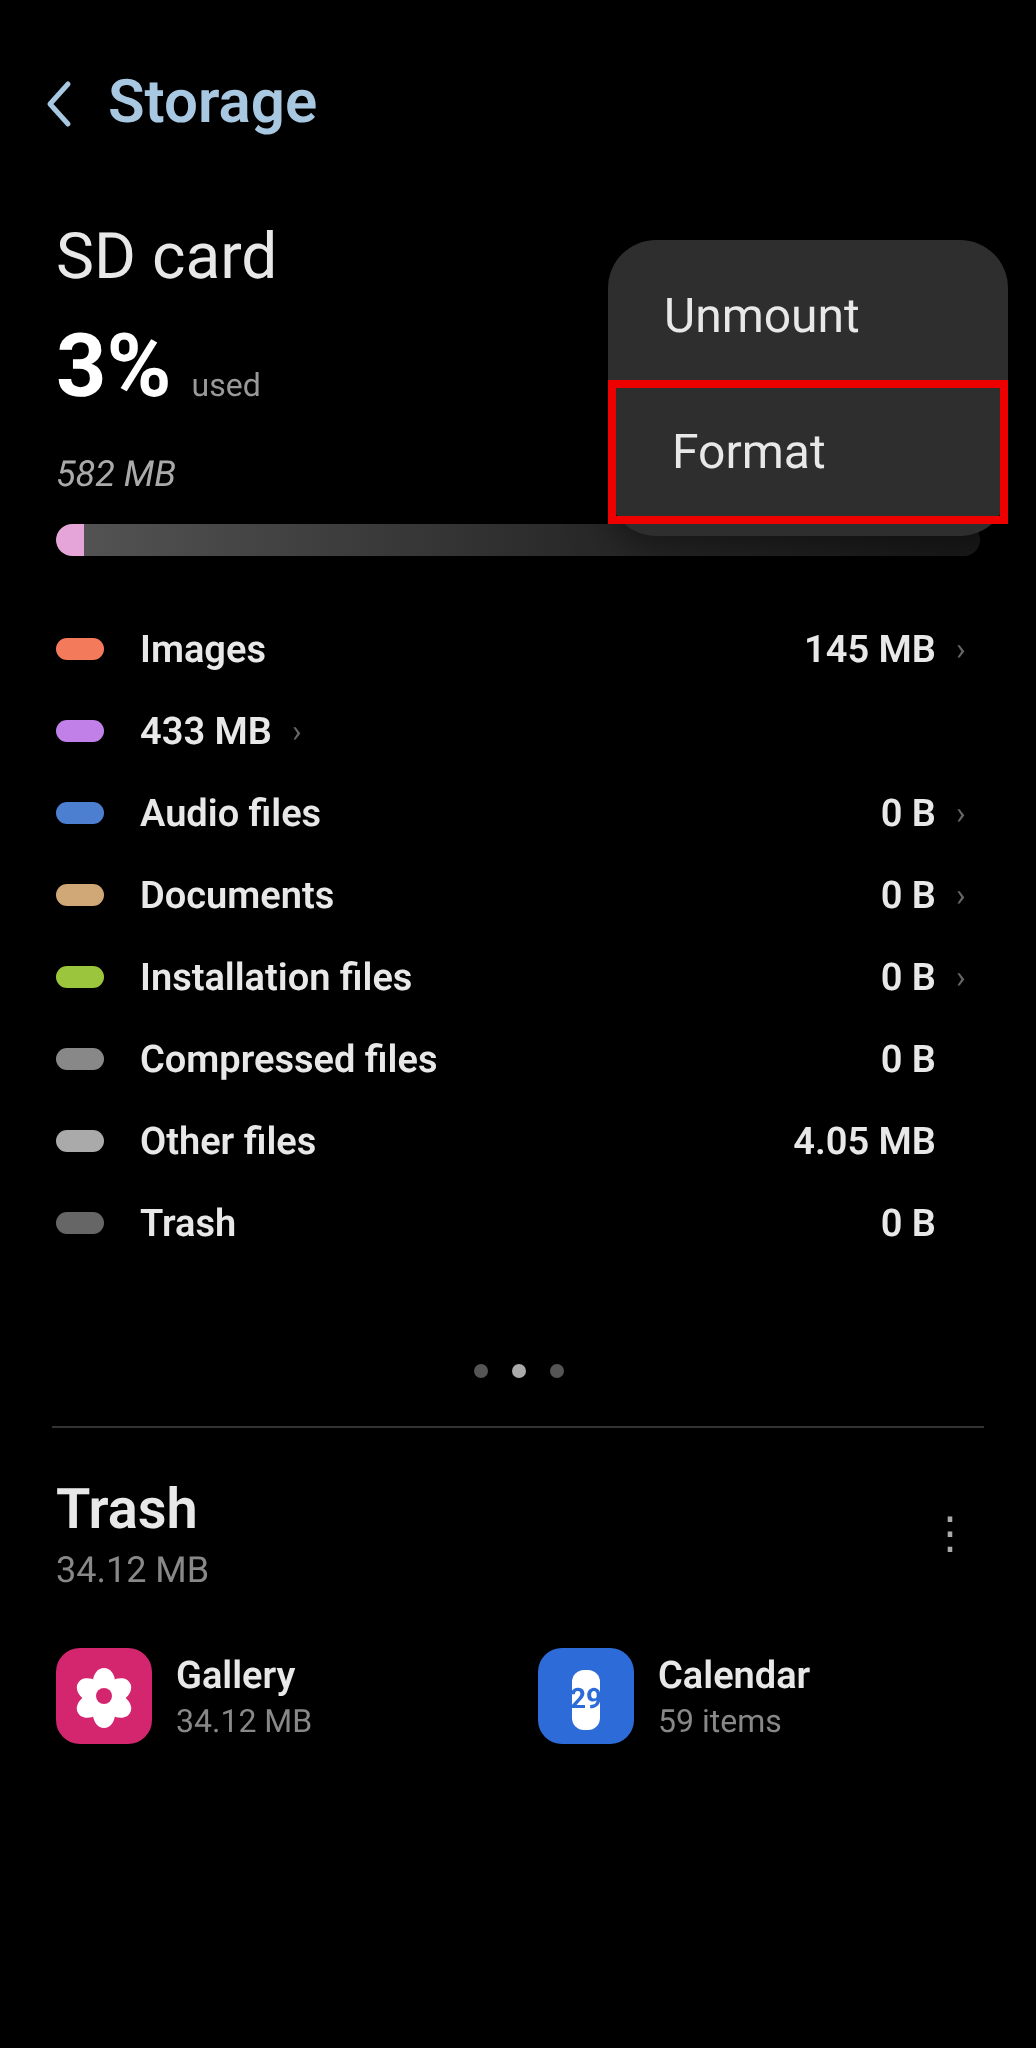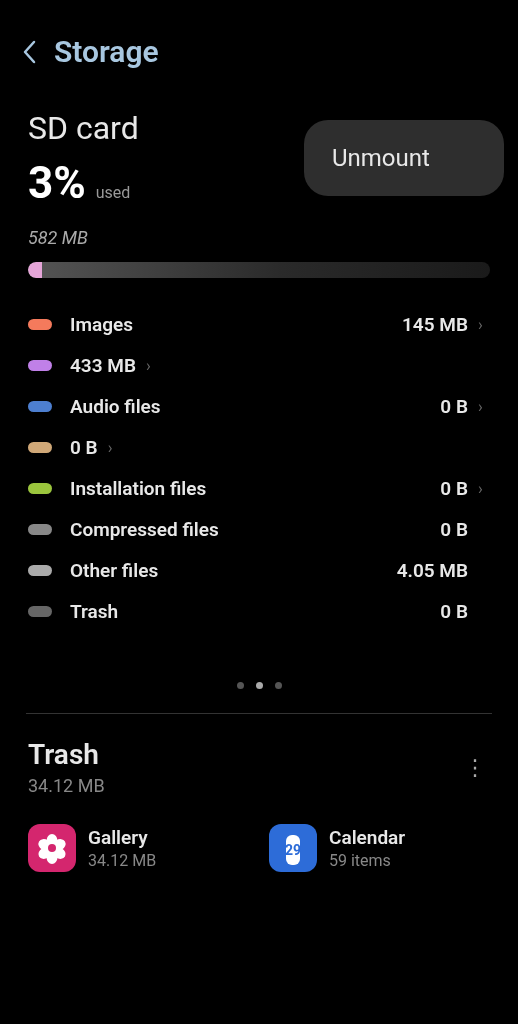--- a/index.html
+++ b/index.html
@@ -287,20 +287,21 @@
         <div class="chevron">›</div>
       </div>
       <div class="cat-row">
         <div class="cat-dot" style="background: rgb(77, 127, 208);"></div>
         <div class="cat-label">Audio files</div>
         <div class="cat-value">0 B</div>
         <div class="chevron">›</div>
       </div>
       <div class="cat-row">
         <div class="cat-dot" style="background: rgb(208, 168, 120);"></div>
+        <div class="cat-label">Documents</div>
         <div class="cat-value">0 B</div>
         <div class="chevron">›</div>
       </div>
       <div class="cat-row">
         <div class="cat-dot" style="background: rgb(155, 197, 61);"></div>
         <div class="cat-label">Installation files</div>
         <div class="cat-value">0 B</div>
         <div class="chevron">›</div>
       </div>
       <div class="cat-row">
@@ -365,13 +366,14 @@
       <div>
         <div class="app-name">Calendar</div>
         <div class="app-sub">59 items</div>
       </div>
     </div>
   </div>
 </div>
 
 <div class="popup">
   <div class="popup-item">Unmount</div>
+  <div class="popup-item highlight-box">Format</div>
 </div>
 
 </body></html>

